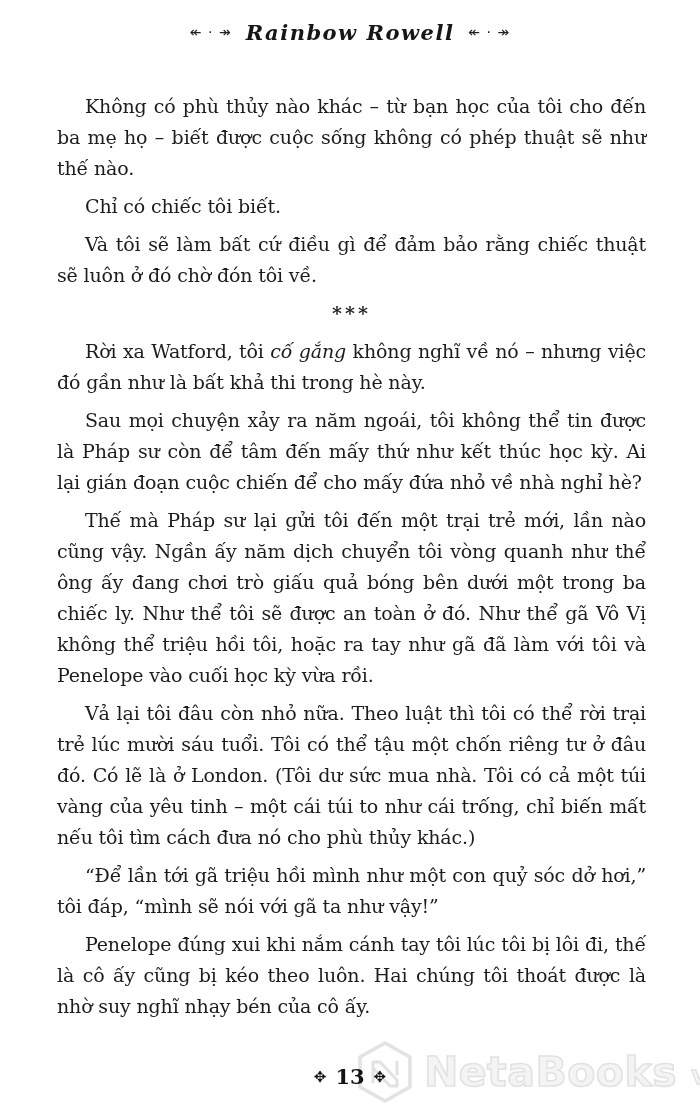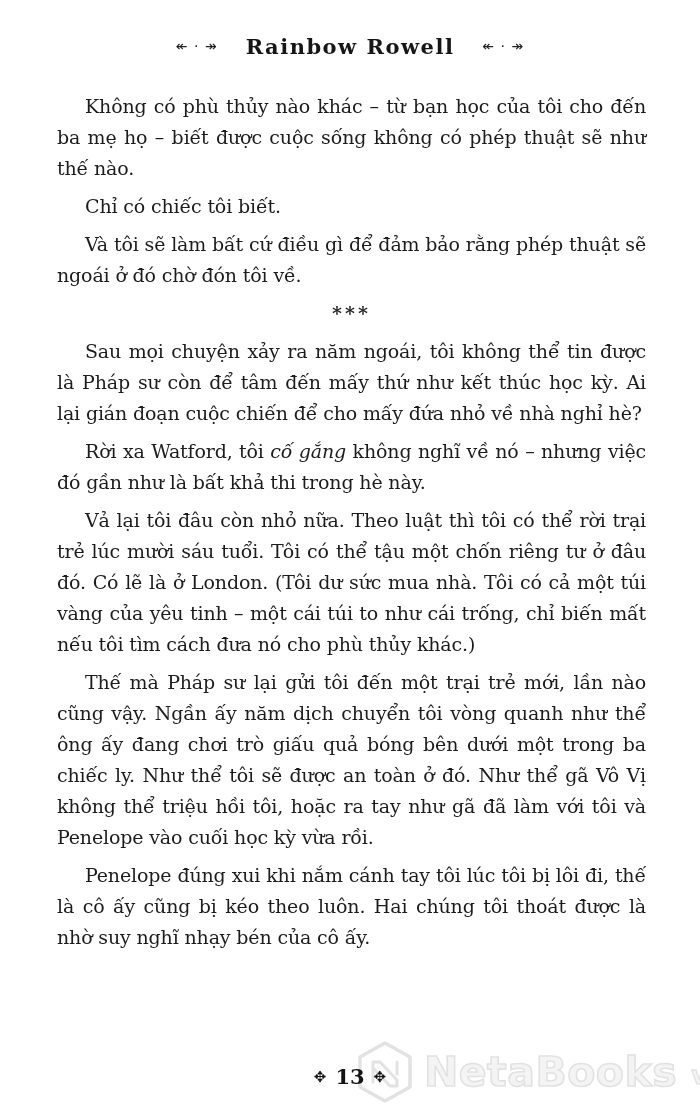--- a/index.html
+++ b/index.html
@@ -18,26 +18,27 @@
     position: absolute;
     top: 20px;
     left: 0;
     right: 0;
     display: flex;
     justify-content: center;
     align-items: center;
     gap: 14px;
   }
   .author-name {
-    margin: 14px;
+    margin: 0;
     font-family: "DejaVu Serif", serif;
     font-weight: 700;
     font-size: 21px;
     letter-spacing: 1.5px;
     color: #161616;
+    font-style: italic;
   }
   .header-ornament {
     font-family: "DejaVu Sans", sans-serif;
     font-size: 14px;
     color: #222222;
     letter-spacing: 1px;
     transform: translateY(-1px);
   }
 
   
@@ -131,26 +132,27 @@
 
   <header class="page-header">
     <span class="header-ornament">↞ · ↠</span>
     <h1 class="author-name">Rainbow Rowell</h1>
     <span class="header-ornament">↞ · ↠</span>
   </header>
 
   <main class="body-text" id="body-text">
       <p class="para"><span>Không có phù thủy nào khác – từ bạn học của tôi cho đến ba mẹ họ – biết được cuộc sống không có phép thuật sẽ như thế nào.</span></p>
       <p class="para"><span>Chỉ có chiếc tôi biết.</span></p>
-      <p class="para"><span>Và tôi sẽ làm bất cứ điều gì để đảm bảo rằng phép thuật sẽ ngoái ở đó chờ đón tôi về.</span></p>
+      <p class="para"><span>Và tôi sẽ làm bất cứ điều gì để đảm bảo rằng chiếc thuật sẽ luôn ở đó chờ đón tôi về.</span></p>
       <p class="divider">***</p>
+      <p class="para"><span>Rời xa Watford, tôi </span><em>cố gắng</em><span> không nghĩ về nó – nhưng việc đó gần như là bất khả thi trong hè này.</span></p>
       <p class="para"><span>Sau mọi chuyện xảy ra năm ngoái, tôi không thể tin được là Pháp sư còn để tâm đến mấy thứ như kết thúc học kỳ. Ai lại gián đoạn cuộc chiến để cho mấy đứa nhỏ về nhà nghỉ hè?</span></p>
-      <p class="para"><span>Rời xa Watford, tôi </span><em>cố gắng</em><span> không nghĩ về nó – nhưng việc đó gần như là bất khả thi trong hè này.</span></p>
+      <p class="para"><span>Thế mà Pháp sư lại gửi tôi đến một trại trẻ mới, lần nào cũng vậy. Ngần ấy năm dịch chuyển tôi vòng quanh như thể ông ấy đang chơi trò giấu quả bóng bên dưới một trong ba chiếc ly. Như thể tôi sẽ được an toàn ở đó. Như thể gã Vô Vị không thể triệu hồi tôi, hoặc ra tay như gã đã làm với tôi và Penelope vào cuối học kỳ vừa rồi.</span></p>
       <p class="para"><span>Vả lại tôi đâu còn nhỏ nữa. Theo luật thì tôi có thể rời trại trẻ lúc mười sáu tuổi. Tôi có thể tậu một chốn riêng tư ở đâu đó. Có lẽ là ở London. (Tôi dư sức mua nhà. Tôi có cả một túi vàng của yêu tinh – một cái túi to như cái trống, chỉ biến mất nếu tôi tìm cách đưa nó cho phù thủy khác.)</span></p>
-      <p class="para"><span>Thế mà Pháp sư lại gửi tôi đến một trại trẻ mới, lần nào cũng vậy. Ngần ấy năm dịch chuyển tôi vòng quanh như thể ông ấy đang chơi trò giấu quả bóng bên dưới một trong ba chiếc ly. Như thể tôi sẽ được an toàn ở đó. Như thể gã Vô Vị không thể triệu hồi tôi, hoặc ra tay như gã đã làm với tôi và Penelope vào cuối học kỳ vừa rồi.</span></p>
+      <p class="para"><span>“Để lần tới gã triệu hồi mình như một con quỷ sóc dở hơi,” tôi đáp, “mình sẽ nói với gã ta như vậy!”</span></p>
       <p class="para"><span>Penelope đúng xui khi nắm cánh tay tôi lúc tôi bị lôi đi, thế là cô ấy cũng bị kéo theo luôn. Hai chúng tôi thoát được là nhờ suy nghĩ nhạy bén của cô ấy.</span></p>
     </main>
 
   <div class="watermark">
     <svg class="watermark-logo" width="58" height="64" viewBox="0 0 58 64" aria-hidden="true">
       <polygon points="29,3 54,17 54,47 29,61 4,47 4,17" fill="#ffffff" stroke="#e2e2e2" stroke-width="3.5" stroke-linejoin="round"></polygon>
       <path d="M17 42 L17 22 L24 22 L41 40 L41 46 L34 46 L17 28 Z" fill="none" stroke="#e2e2e2" stroke-width="3" stroke-linejoin="round"></path>
       <path d="M41 22 L41 34" fill="none" stroke="#e2e2e2" stroke-width="3" stroke-linecap="round"></path>
     </svg>
     <span class="watermark-text">NetaBooks</span>

